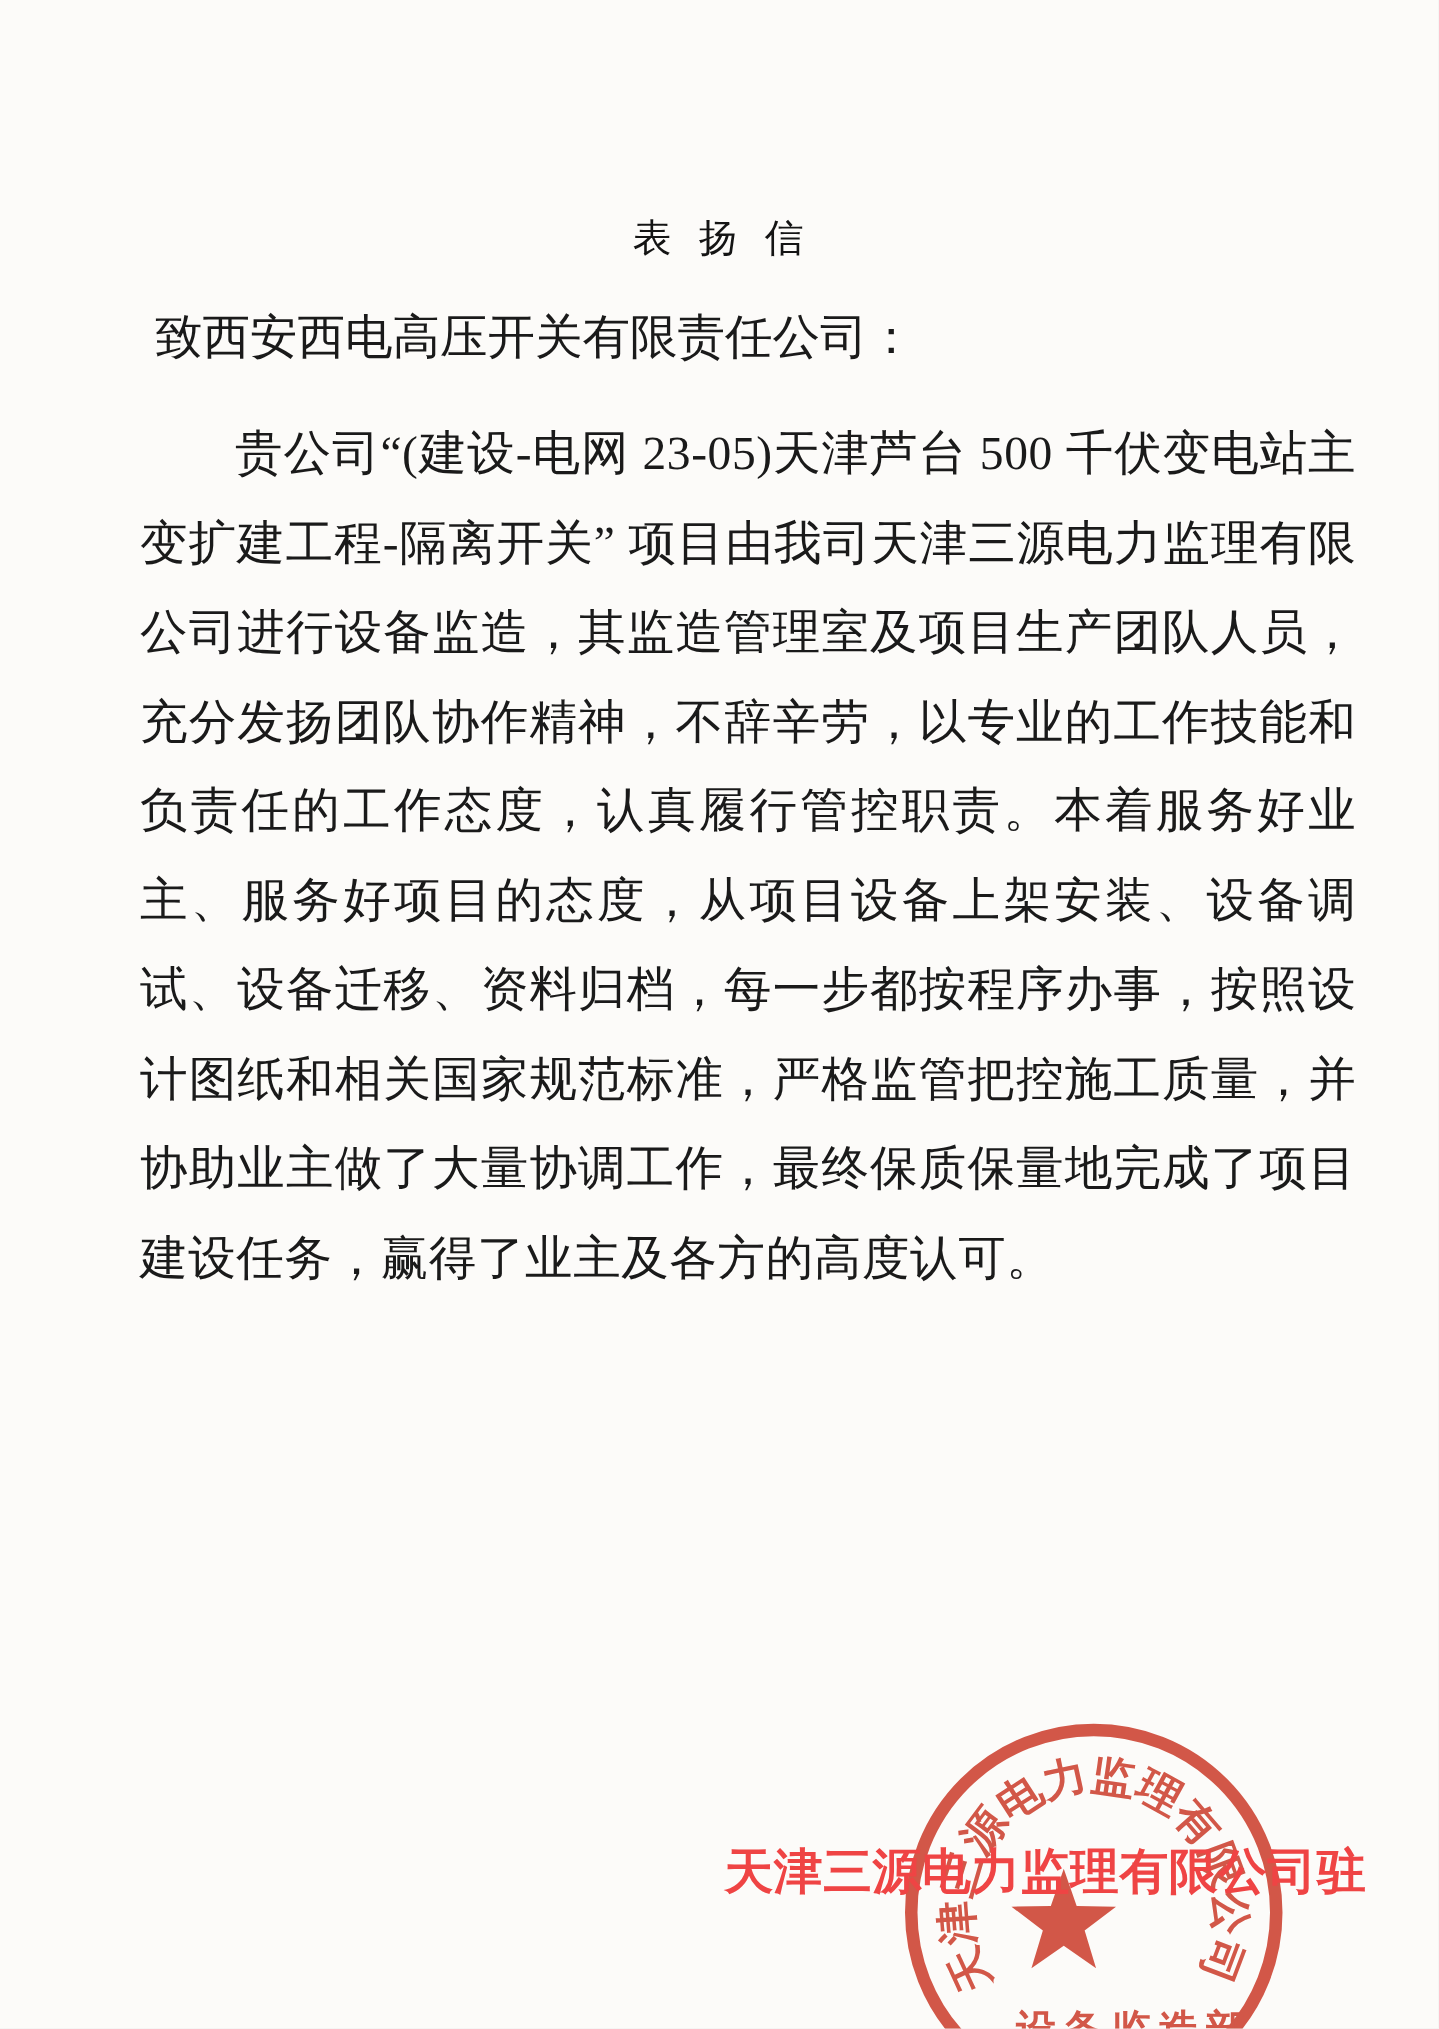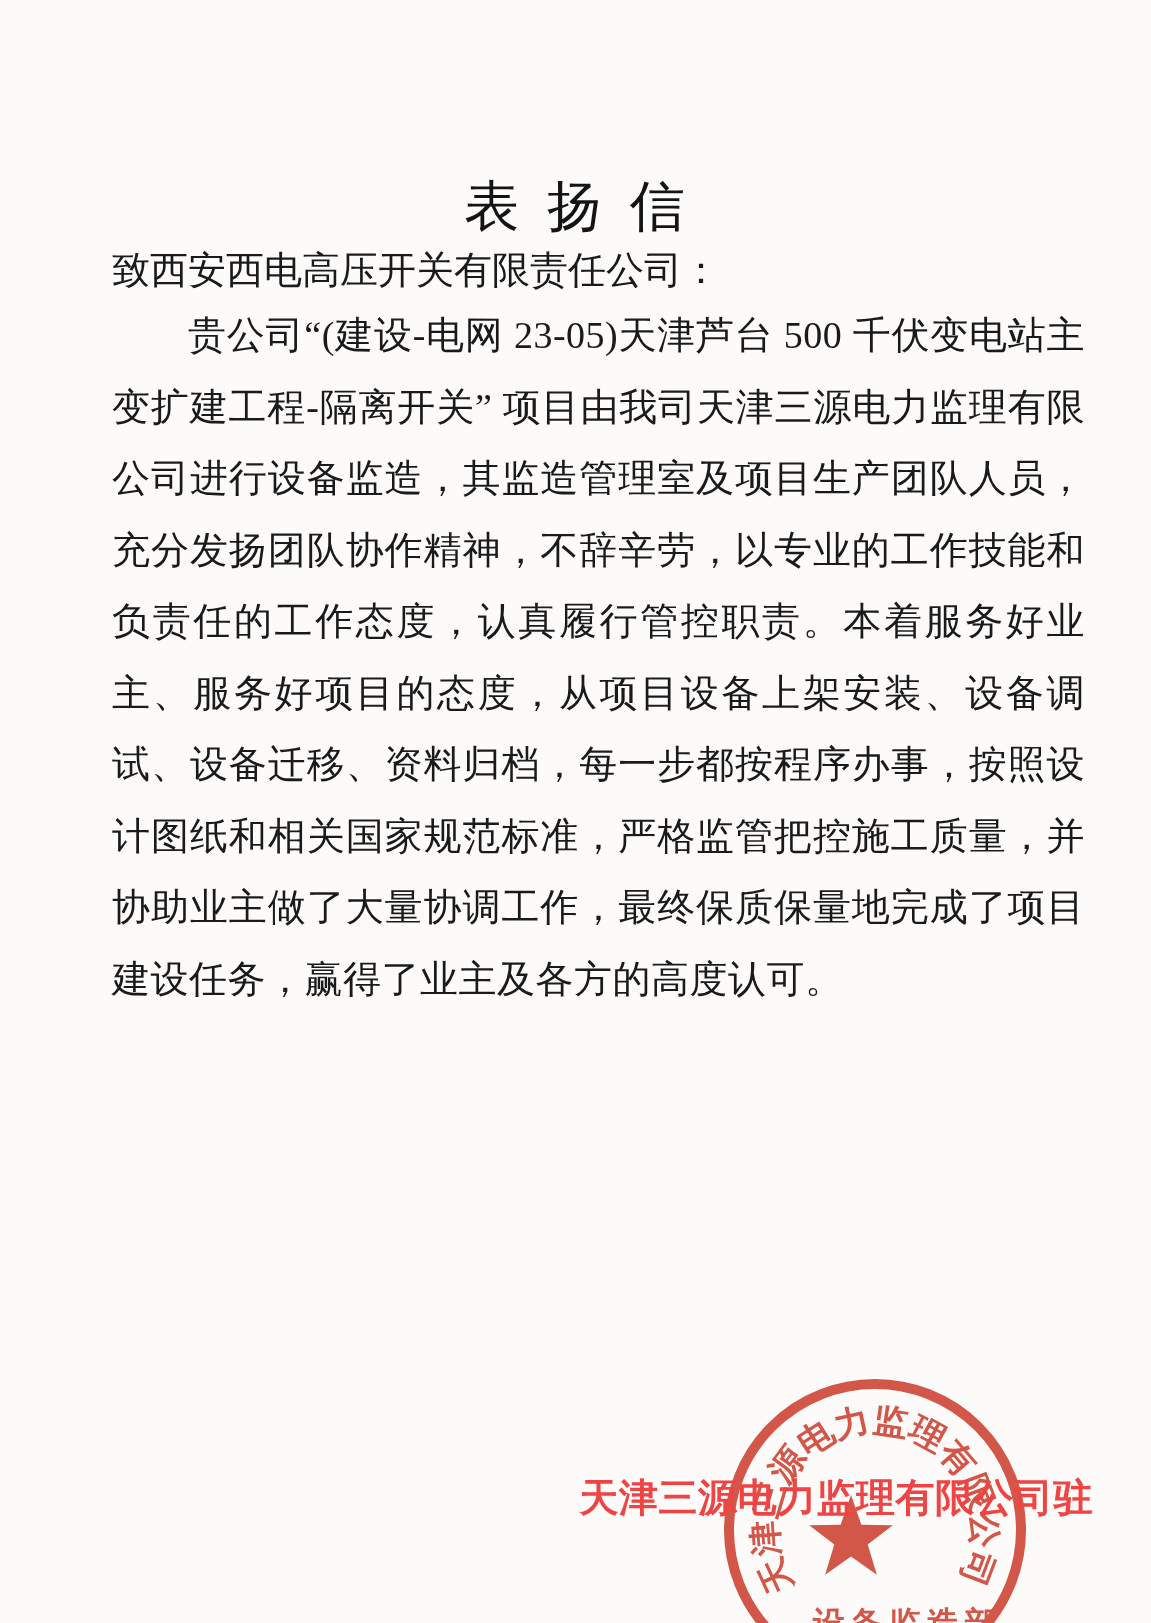--- a/index.html
+++ b/index.html
@@ -14,38 +14,38 @@
     font-family: "Liberation Serif", "DejaVu Serif", serif;
     color: #1c1c1c;
   }
   .title {
     position: absolute;
     top: 170px;
     left: 0;
     width: 100%;
     margin: 0;
     text-align: center;
-    font-size: 55px;
+    font-size: 31px;
     font-weight: 500;
     word-spacing: 10px;
     letter-spacing: 2px;
     color: #141414;
   }
   .salutation {
     position: absolute;
     top: 244px;
-    left: 112px;
+    left: 124px;
     font-size: 38px;
     line-height: 52px;
     color: #1a1a1a;
     white-space: nowrap;
   }
   .body-text {
     position: absolute;
-    top: 300px;
+    top: 328px;
     left: 112px;
     width: 973px;
   }
   .body-text p {
     margin: 0;
     font-size: 38px;
     line-height: 71.5px;
     text-align: justify;
     text-indent: 76px;
     letter-spacing: 0.5px;

